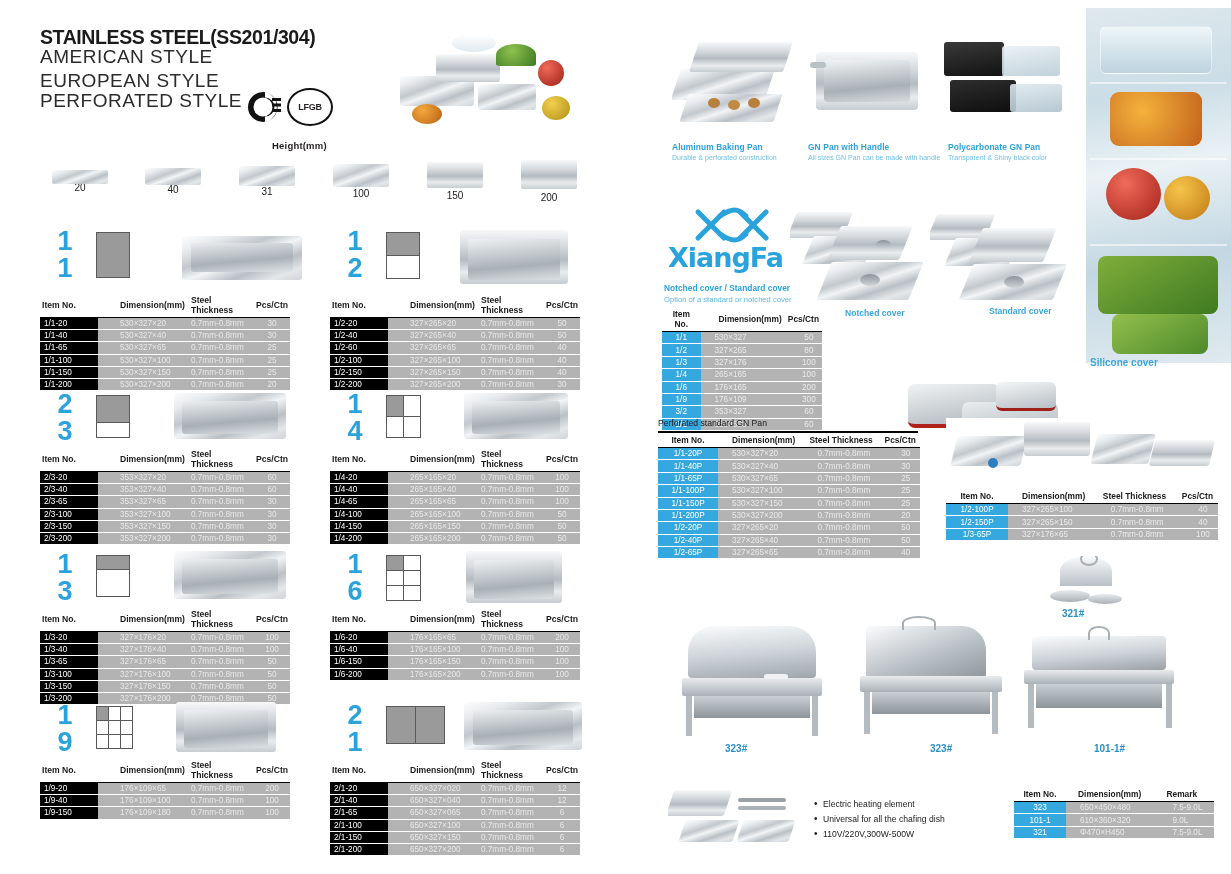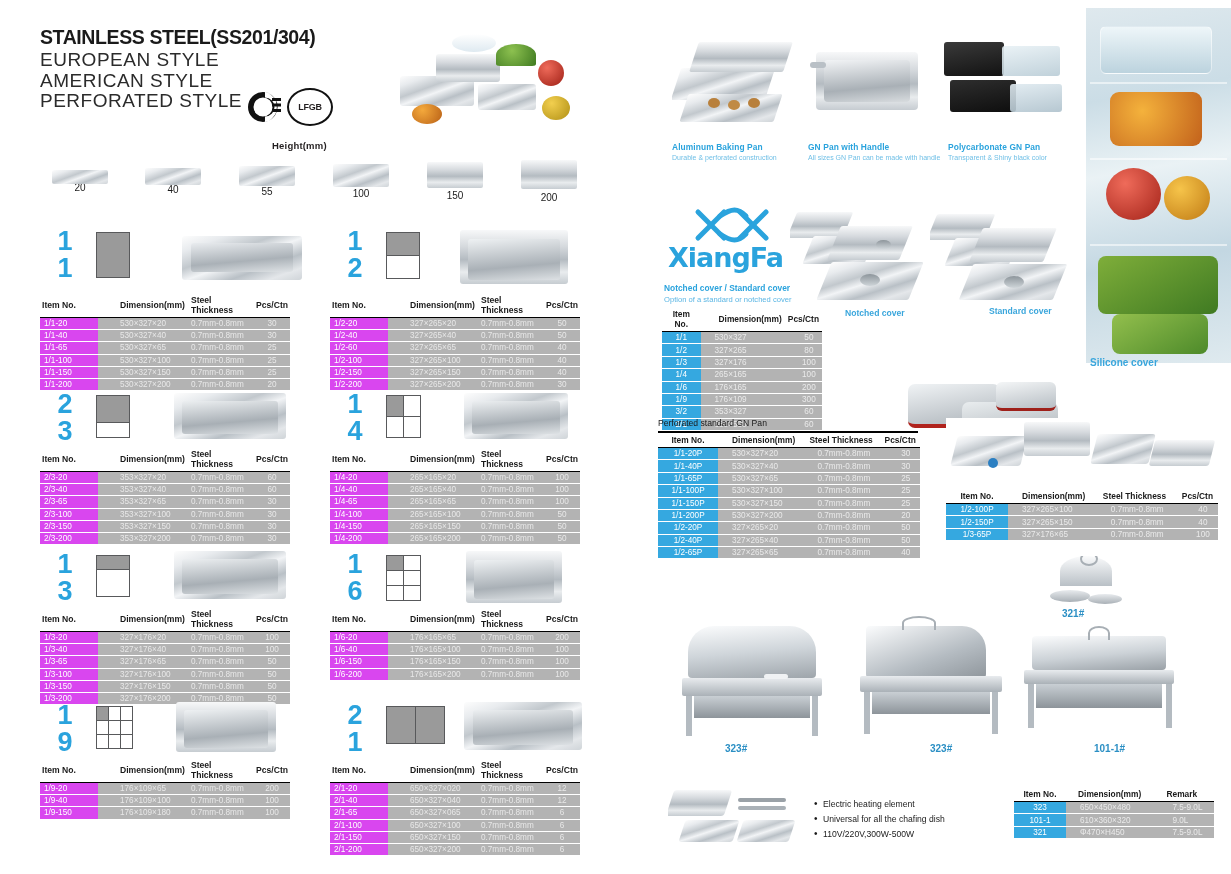--- a/index.html
+++ b/index.html
@@ -31,21 +31,21 @@
   .frac .n{font-size:27px;display:block;}
   .frac .bar{height:3px;background:#2aa3dd;width:32px;margin:2px auto 1px;}
   .frac .d{font-size:27px;display:block;}
   .diag{position:absolute;left:56px;top:4px;}
   .diag table{border-collapse:collapse;}
   .diag td{border:1.3px solid #58595b;padding:0;}
 
   table.gn{border-collapse:collapse;width:250px;font-size:8.2px;position:absolute;}
   table.gn th{font-size:8.6px;font-weight:bold;color:#1a1a1a;text-align:left;padding:1px 2px 2px 2px;border-bottom:1.2px solid #000;background:#fff;}
   table.gn td{padding:1.1px 2px;background:#b3b3b3;color:#e8e8e8;border-bottom:1px solid #fff;}
-  table.gn td.itm{background:#d946ef;color:#ffffff;width:52px;padding-left:4px;}
+  table.gn td.itm{background:#000000;color:#ffffff;width:52px;padding-left:4px;}
   table.gn th.c-dim{padding-left:22px;}
   table.gn th.c-th{padding-left:4px;}
   table.gn th.c-pc{text-align:center;}
   table.gn td.dim{padding-left:22px;}
   table.gn td.th{padding-left:4px;}
   table.gn td.pc{text-align:center;}
 
   
   .cap{position:absolute;}
   .cap .c1{font-size:8.4px;font-weight:bold;color:#2aa3dd;letter-spacing:0.1px;}
@@ -96,22 +96,22 @@
     <div style="position:absolute;left:14px;top:18px;width:110px;height:46px;border-radius:6px;background:linear-gradient(180deg,#eef6f9,#bcd3de);border:1px solid #ffffff88;"></div>
     <div style="position:absolute;left:24px;top:84px;width:92px;height:54px;border-radius:9px;background:radial-gradient(circle at 35% 35%,#f4b23c,#c2611b);"></div>
     <div style="position:absolute;left:20px;top:160px;width:55px;height:52px;border-radius:50%;background:radial-gradient(circle at 35% 30%,#ef6b5a,#a32218);"></div>
     <div style="position:absolute;left:78px;top:168px;width:46px;height:44px;border-radius:50%;background:radial-gradient(circle at 35% 30%,#f6c44a,#c07a14);"></div>
     <div style="position:absolute;left:12px;top:248px;width:120px;height:58px;border-radius:8px;background:linear-gradient(150deg,#7fae3a,#3f7a22);"></div>
     <div style="position:absolute;left:26px;top:306px;width:96px;height:40px;border-radius:8px;background:linear-gradient(150deg,#93bf4d,#4d8a2a);"></div>
   </div>
 
   <div class="abs" id="title-block">
     <div class="t-bold">STAINLESS STEEL(SS201/304)</div>
+    <div class="t-light">AMERICAN STYLE</div>
     <div class="t-light" style="margin-top:3px;">EUROPEAN STYLE</div>
-    <div class="t-light">AMERICAN STYLE</div>
     <div class="t-light">PERFORATED STYLE</div>
   </div>
 
   <div class="cert-wrap">
     <div class="ce-badge">
       <svg width="38" height="36" viewBox="0 0 38 36">
         <path d="M18 3 A15 15 0 1 0 18 33 A15 15 0 1 0 18 3 Z M18 8.5 A9.5 9.5 0 1 1 18 27.5 A9.5 9.5 0 1 1 18 8.5 Z" fill="#111" fill-rule="evenodd"></path>
         <path d="M20 3 A15 15 0 0 1 20 33 L20 27.5 A9.5 9.5 0 0 0 20 8.5 Z" fill="#fff"></path>
         <path d="M23 4 A15 15 0 0 1 23 32 A15.5 15.5 0 0 0 23 4 Z" fill="#111"></path>
         <rect x="27" y="14.5" width="9" height="3" fill="#111"></rect>
@@ -141,21 +141,21 @@
     <div class="hcell" style="left:0px;top:0;width:80px;">
       <div class="ph steel" style="position:relative;left:12px;top:10px;width:56px;height:14px;border-radius:2px;"></div>
       <div style="margin-top:8px;">20</div>
     </div>
     <div class="hcell" style="left:93px;top:0;width:80px;">
       <div class="ph steel" style="position:relative;left:12px;top:8px;width:56px;height:17px;border-radius:2px;"></div>
       <div style="margin-top:7px;">40</div>
     </div>
     <div class="hcell" style="left:187px;top:0;width:80px;">
       <div class="ph steel" style="position:relative;left:12px;top:6px;width:56px;height:20px;border-radius:2px;"></div>
-      <div style="margin-top:6px;">55</div>
+      <div style="margin-top:6px;">31</div>
     </div>
     <div class="hcell" style="left:281px;top:0;width:80px;">
       <div class="ph steel" style="position:relative;left:12px;top:4px;width:56px;height:23px;border-radius:2px;"></div>
       <div style="margin-top:5px;">100</div>
     </div>
     <div class="hcell" style="left:375px;top:0;width:80px;">
       <div class="ph steel2" style="position:relative;left:12px;top:2px;width:56px;height:26px;border-radius:2px;"></div>
       <div style="margin-top:4px;">150</div>
     </div>
     <div class="hcell" style="left:469px;top:0;width:80px;">

